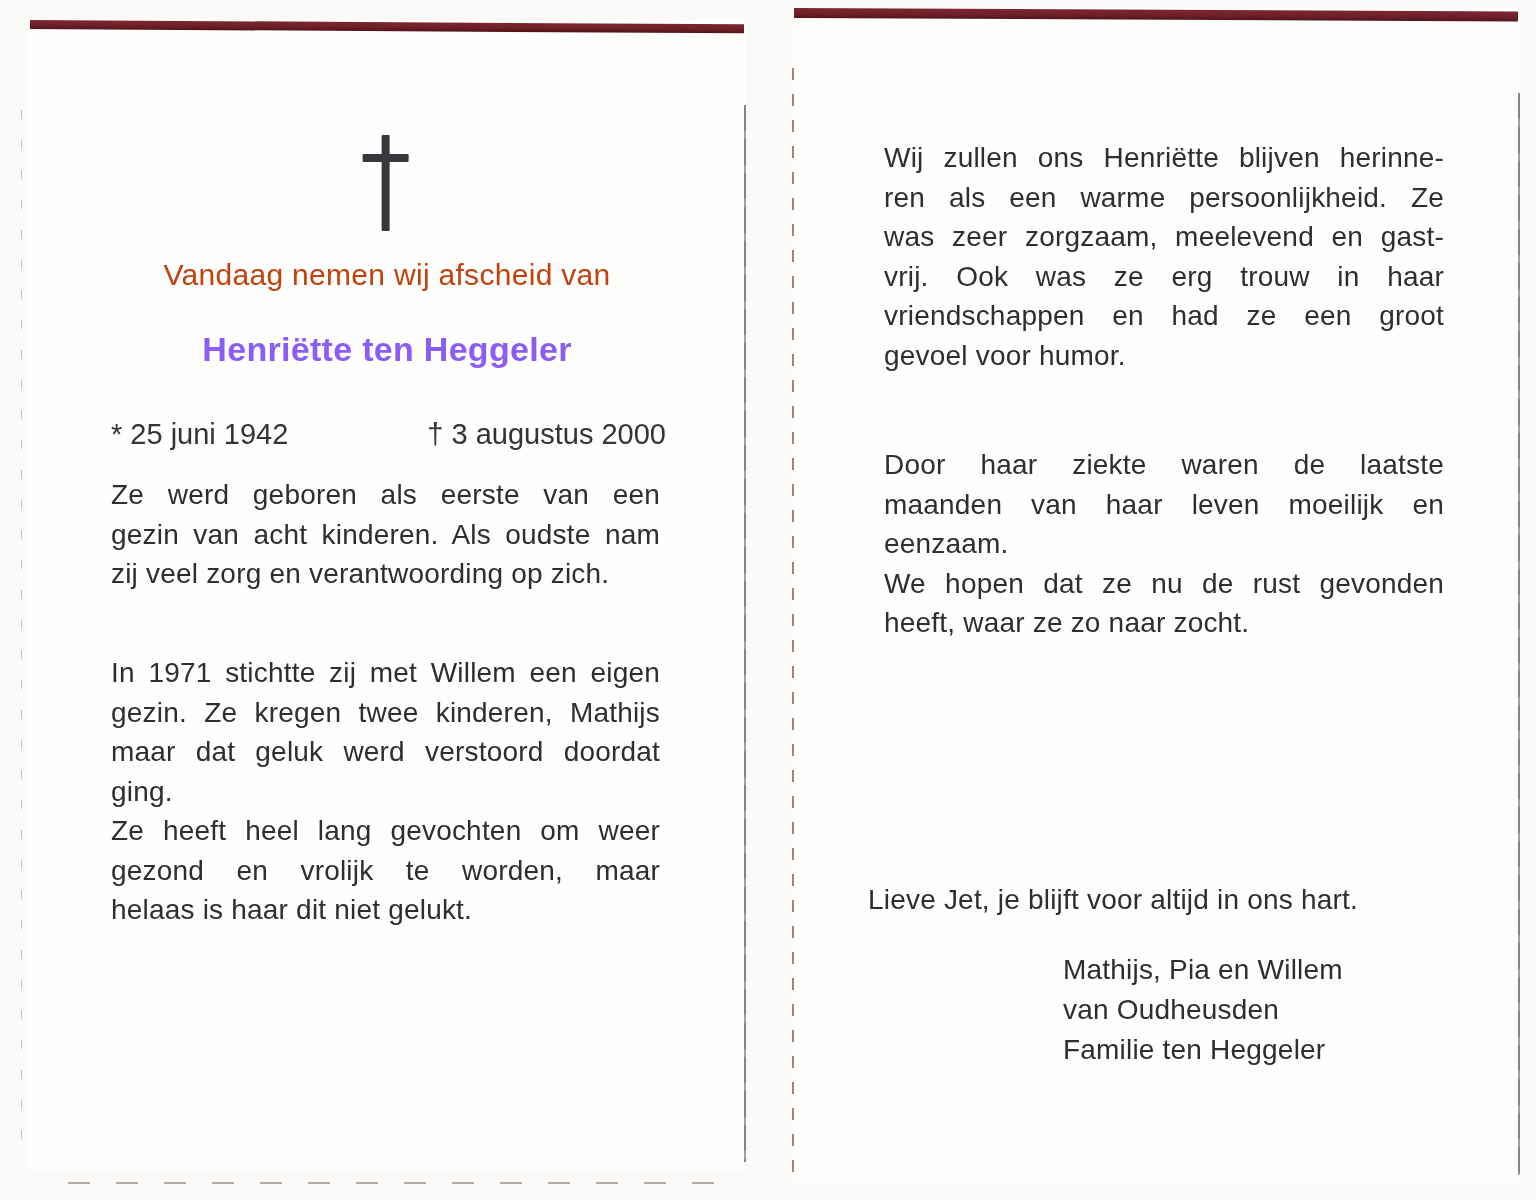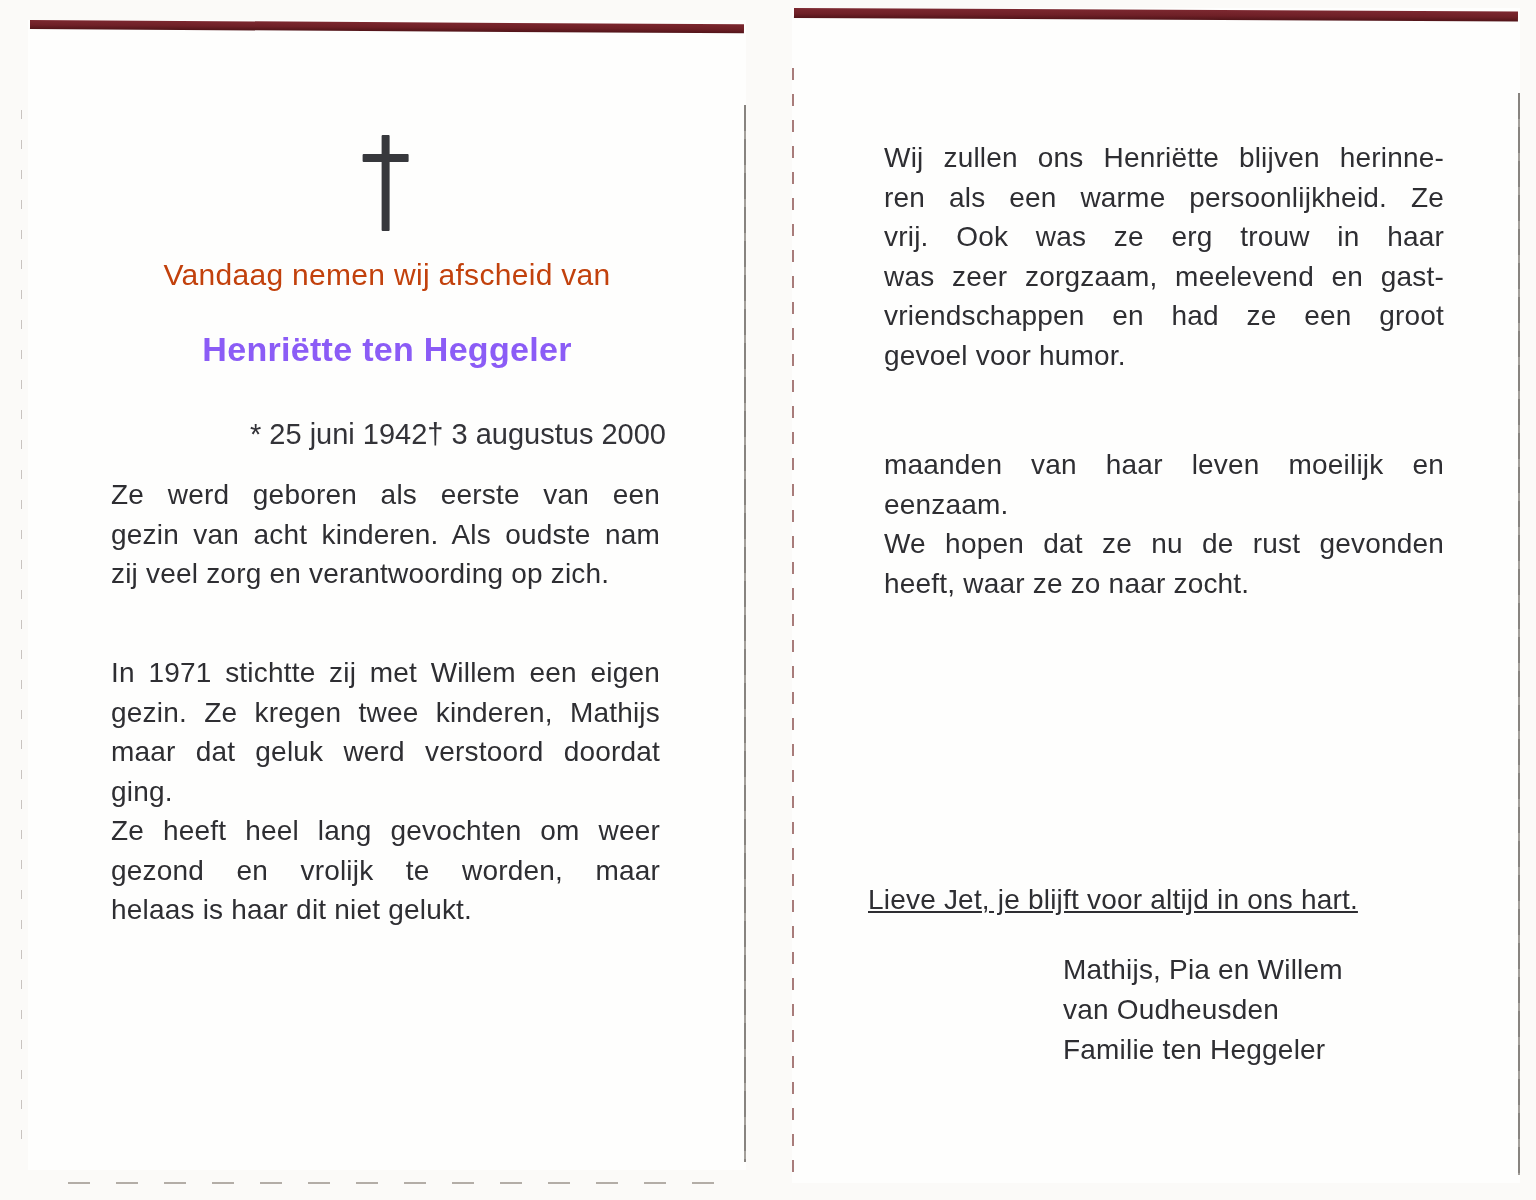--- a/index.html
+++ b/index.html
@@ -68,32 +68,32 @@
     position: absolute; top: 238px; left: 0; right: 0;
     text-align: center; font-size: 30px; color: #c2410c; letter-spacing: 0.3px;
   }
   .name {
     position: absolute; top: 310px; left: 0; right: 0;
     text-align: center; font-size: 34px; font-weight: bold; color: #8b5cf6;
     letter-spacing: 0.3px;
   }
   .dates {
     position: absolute; top: 398px; left: 83px; width: 555px;
-    display: flex; justify-content: flex-end;
-    font-size: 29px; color: #333338;
+    display: flex; justify-content: space-between;
+    font-size: 29px; color: #333338; gap: 33px;
   }
 
   #lp-para1 { top: 455px; }
   #lp-para2 { top: 633px; }
 
   #rp-para1 { top: 130px; }
   #rp-para2 { top: 437px; }
   #rp-closing {
     position: absolute; top: 876px; left: 76px; width: 580px;
-    font-size: 28px; white-space: nowrap; letter-spacing: 0.2px; text-decoration: underline;
+    font-size: 28px; white-space: nowrap; letter-spacing: 0.2px;
   }
   #rp-signature {
     position: absolute; top: 942px; left: 271px;
     font-size: 28px; line-height: 40px; letter-spacing: 0.2px;
   }
 </style>
 </head>
 <body>
 
 <div class="page" id="left-page">
@@ -134,27 +134,28 @@
 </div>
 
 <div class="page" id="right-page">
   <div class="top-band"></div>
   <div class="edge-left-dashed"></div>
   <div class="edge-right"></div>
 
   <div class="textblock" id="rp-para1">
     <div class="line j">Wij zullen ons Henriëtte blijven herinne-</div>
     <div class="line j">ren als een warme persoonlijkheid. Ze</div>
+    <div class="line j">was zeer zorgzaam, meelevend en gast-</div>
     <div class="line j">vrij. Ook was ze erg trouw in haar</div>
-    <div class="line j">was zeer zorgzaam, meelevend en gast-</div>
     <div class="line j">vriendschappen en had ze een groot</div>
     <div class="line">gevoel voor humor.</div>
   </div>
 
   <div class="textblock" id="rp-para2">
+    <div class="line j">Door haar ziekte waren de laatste</div>
     <div class="line j">maanden van haar leven moeilijk en</div>
     <div class="line">eenzaam.</div>
     <div class="line j">We hopen dat ze nu de rust gevonden</div>
     <div class="line">heeft, waar ze zo naar zocht.</div>
   </div>
 
   <div id="rp-closing">Lieve Jet, je blijft voor altijd in ons hart.</div>
 
   <div id="rp-signature">
     <div class="line">Mathijs, Pia en Willem</div>

